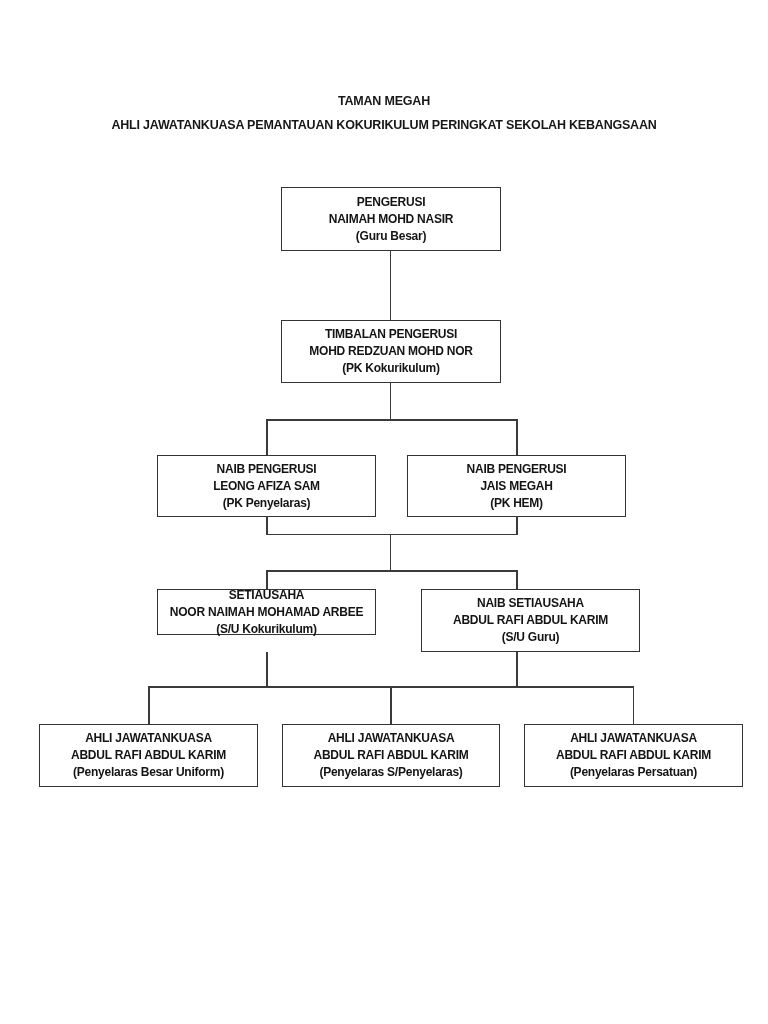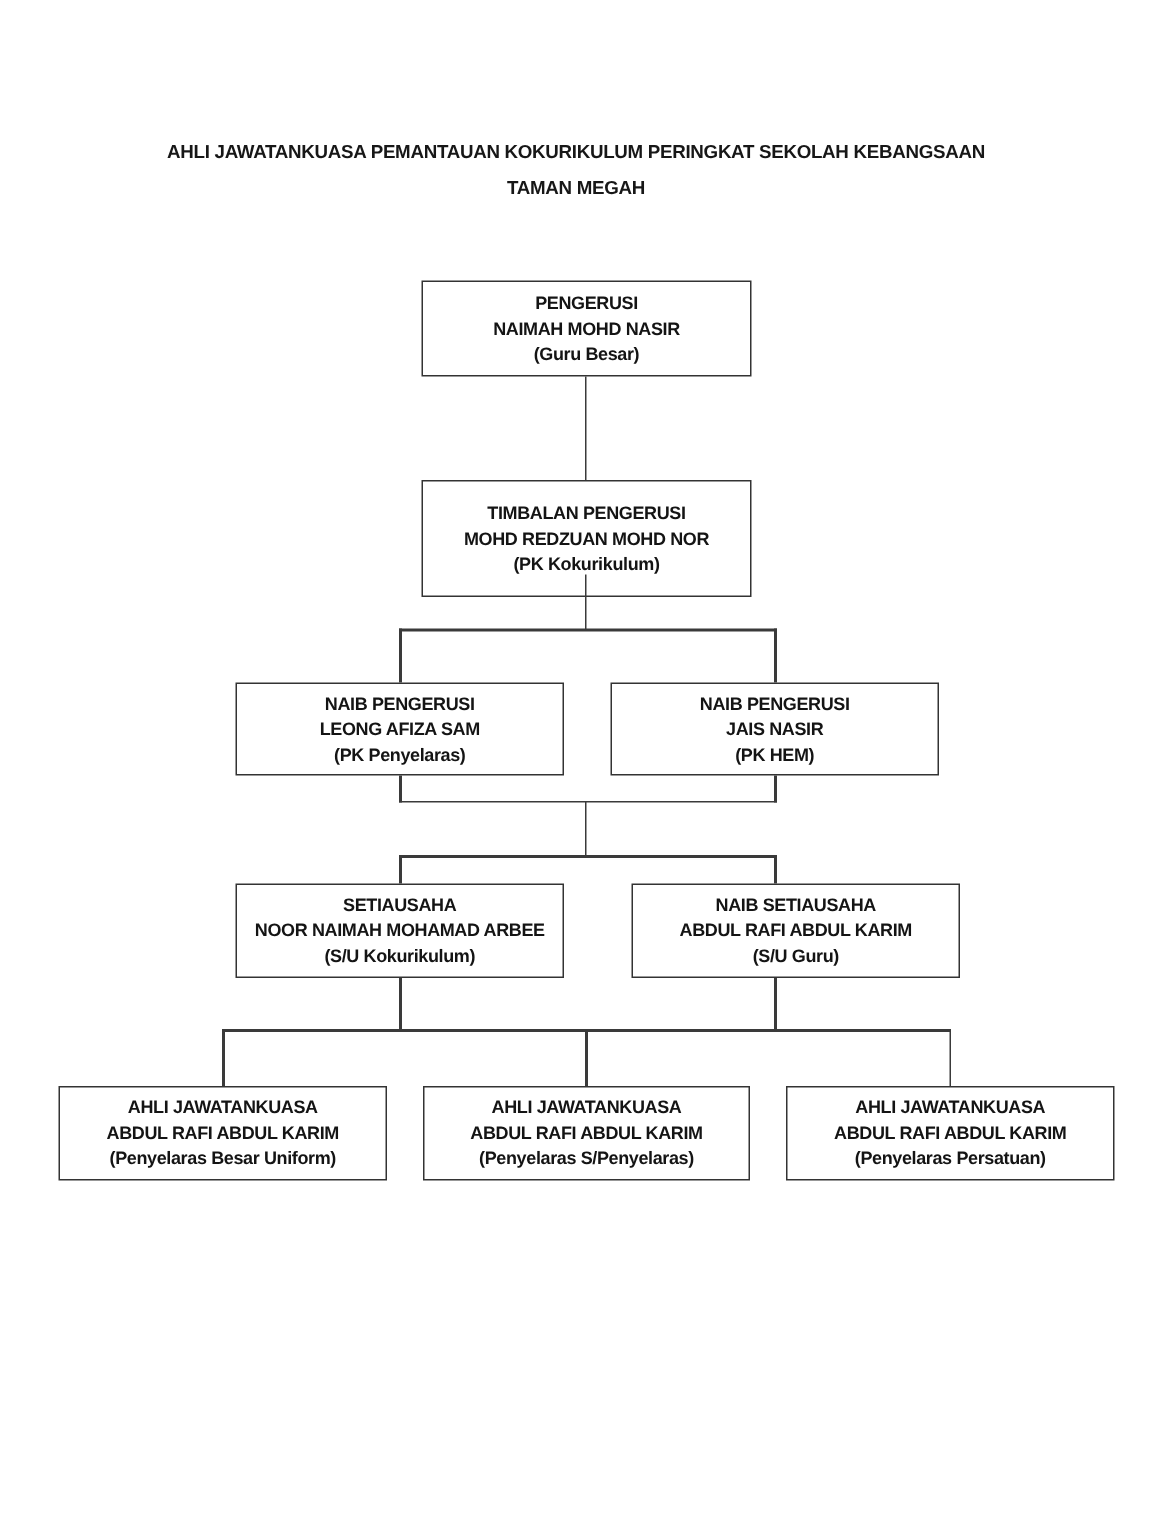--- a/index.html
+++ b/index.html
@@ -50,48 +50,48 @@
     position: absolute;
     background: #3a3a3a;
   }
 </style>
 </head>
 <body>
 
 <div class="page">
 
   <div class="doc-title">
+    <div>TAMAN MEGAH</div>
     <div>AHLI JAWATANKUASA PEMANTAUAN KOKURIKULUM PERINGKAT SEKOLAH KEBANGSAAN</div>
-    <div>TAMAN MEGAH</div>
   </div>
 
   <div class="node" style="left:281px; top:187px; width:220px; height:64px;">
     <span>PENGERUSI</span>
     <span>NAIMAH MOHD NASIR</span>
     <span>(Guru Besar)</span>
   </div>
 
-  <div class="node" style="left:281px; top:320px; width:220px; height:78px;">
+  <div class="node" style="left:281px; top:320px; width:220px; height:63px;">
     <span>TIMBALAN PENGERUSI</span>
     <span>MOHD REDZUAN MOHD NOR</span>
     <span>(PK Kokurikulum)</span>
   </div>
 
   <div class="node" style="left:157px; top:455px; width:219px; height:62px;">
     <span>NAIB PENGERUSI</span>
     <span>LEONG AFIZA SAM</span>
     <span>(PK Penyelaras)</span>
   </div>
   <div class="node" style="left:407px; top:455px; width:219px; height:62px;">
     <span>NAIB PENGERUSI</span>
-    <span>JAIS NASIR</span>
+    <span>JAIS MEGAH</span>
     <span>(PK HEM)</span>
   </div>
 
-  <div class="node" style="left:157px; top:589px; width:219px; height:63px;">
+  <div class="node" style="left:157px; top:589px; width:219px; height:46px;">
     <span>SETIAUSAHA</span>
     <span>NOOR NAIMAH MOHAMAD ARBEE</span>
     <span>(S/U Kokurikulum)</span>
   </div>
   <div class="node" style="left:407px; top:589px; width:219px; height:63px;margin-left:14px;">
     <span>NAIB SETIAUSAHA</span>
     <span>ABDUL RAFI ABDUL KARIM</span>
     <span>(S/U Guru)</span>
   </div>
 

